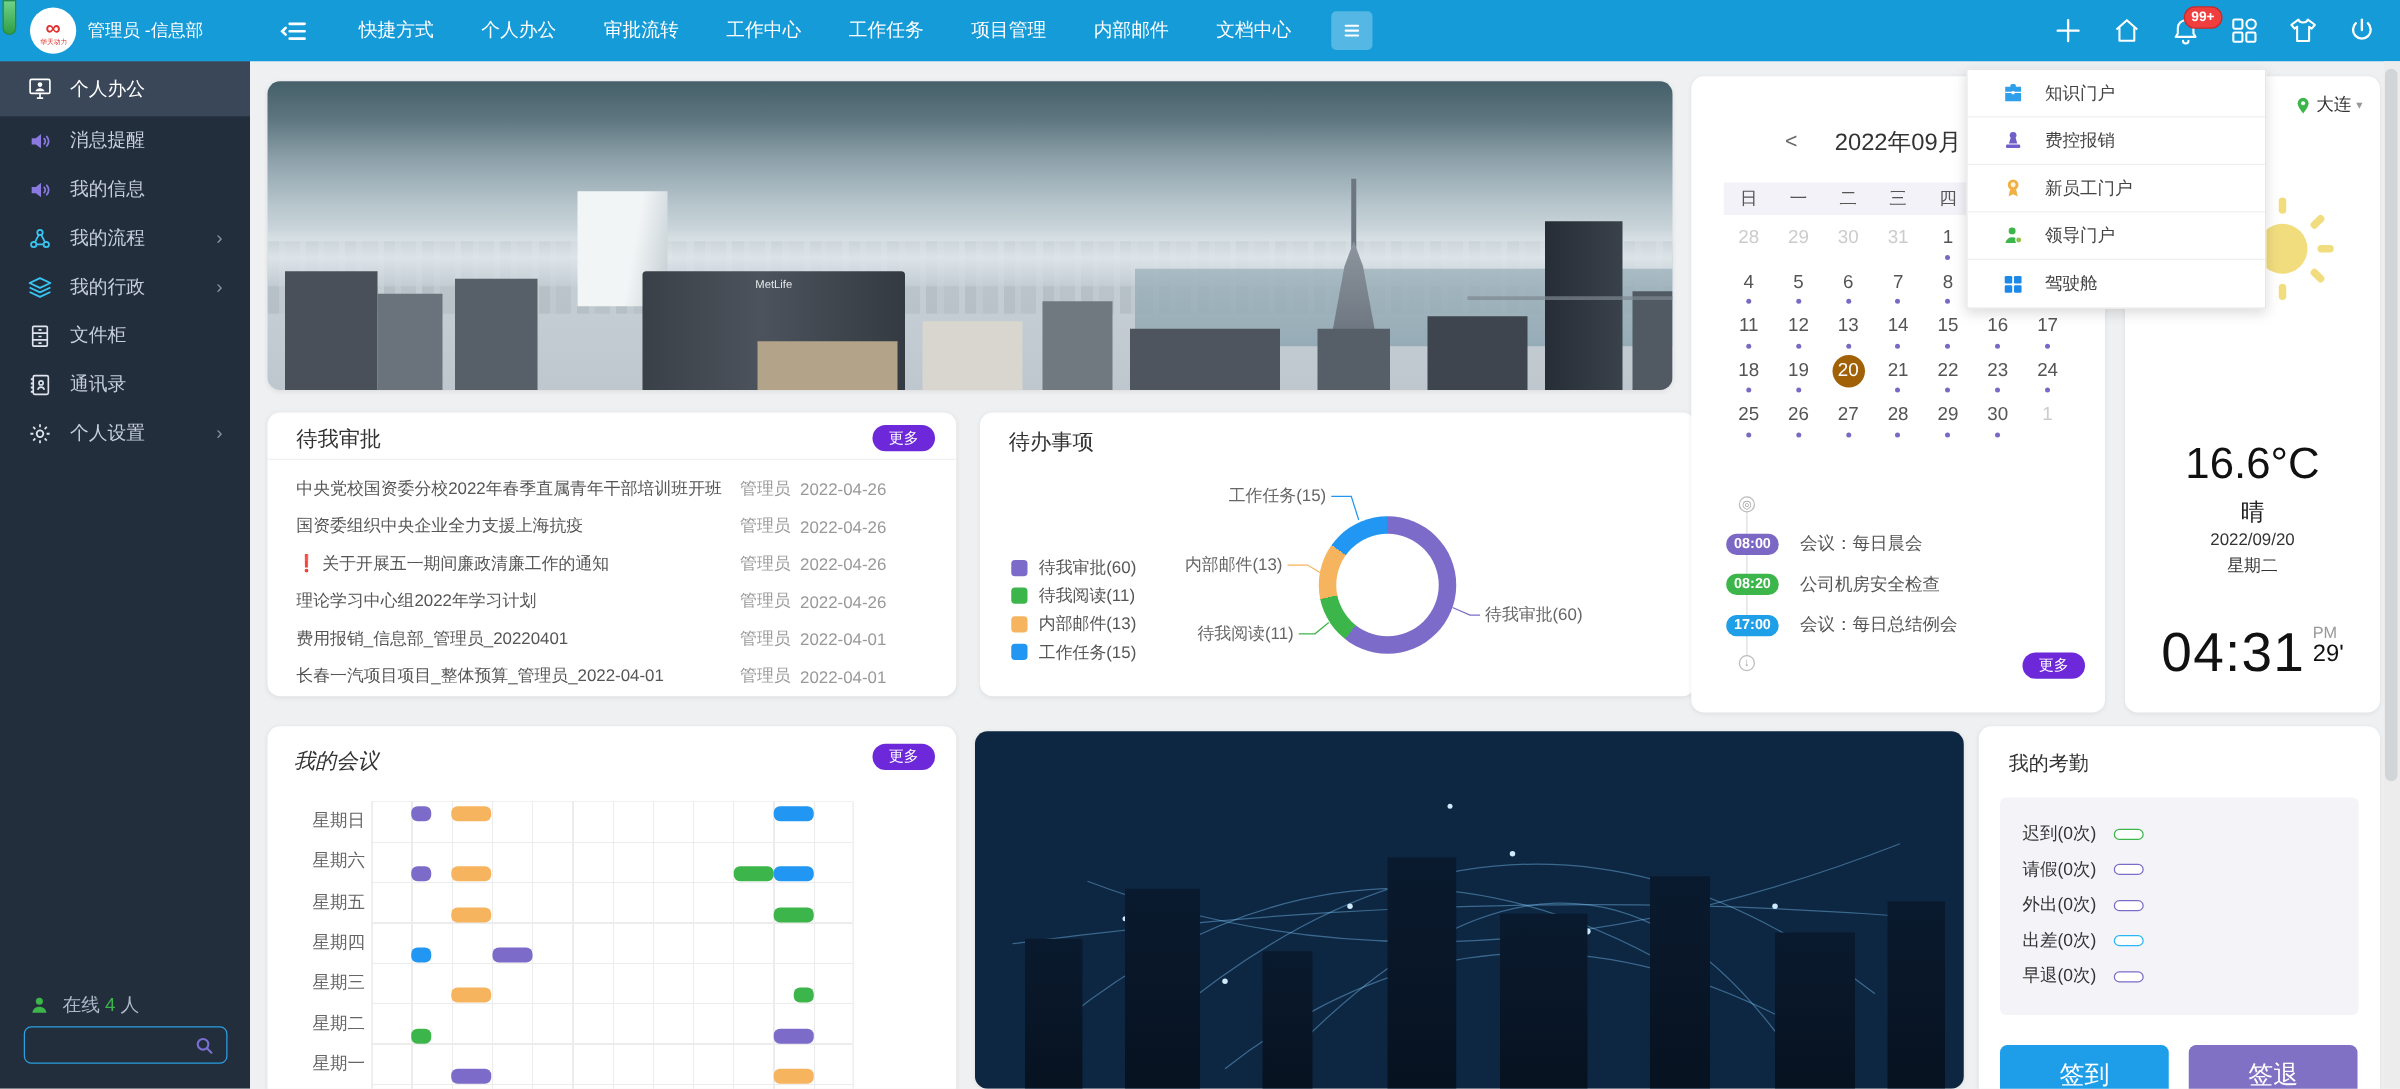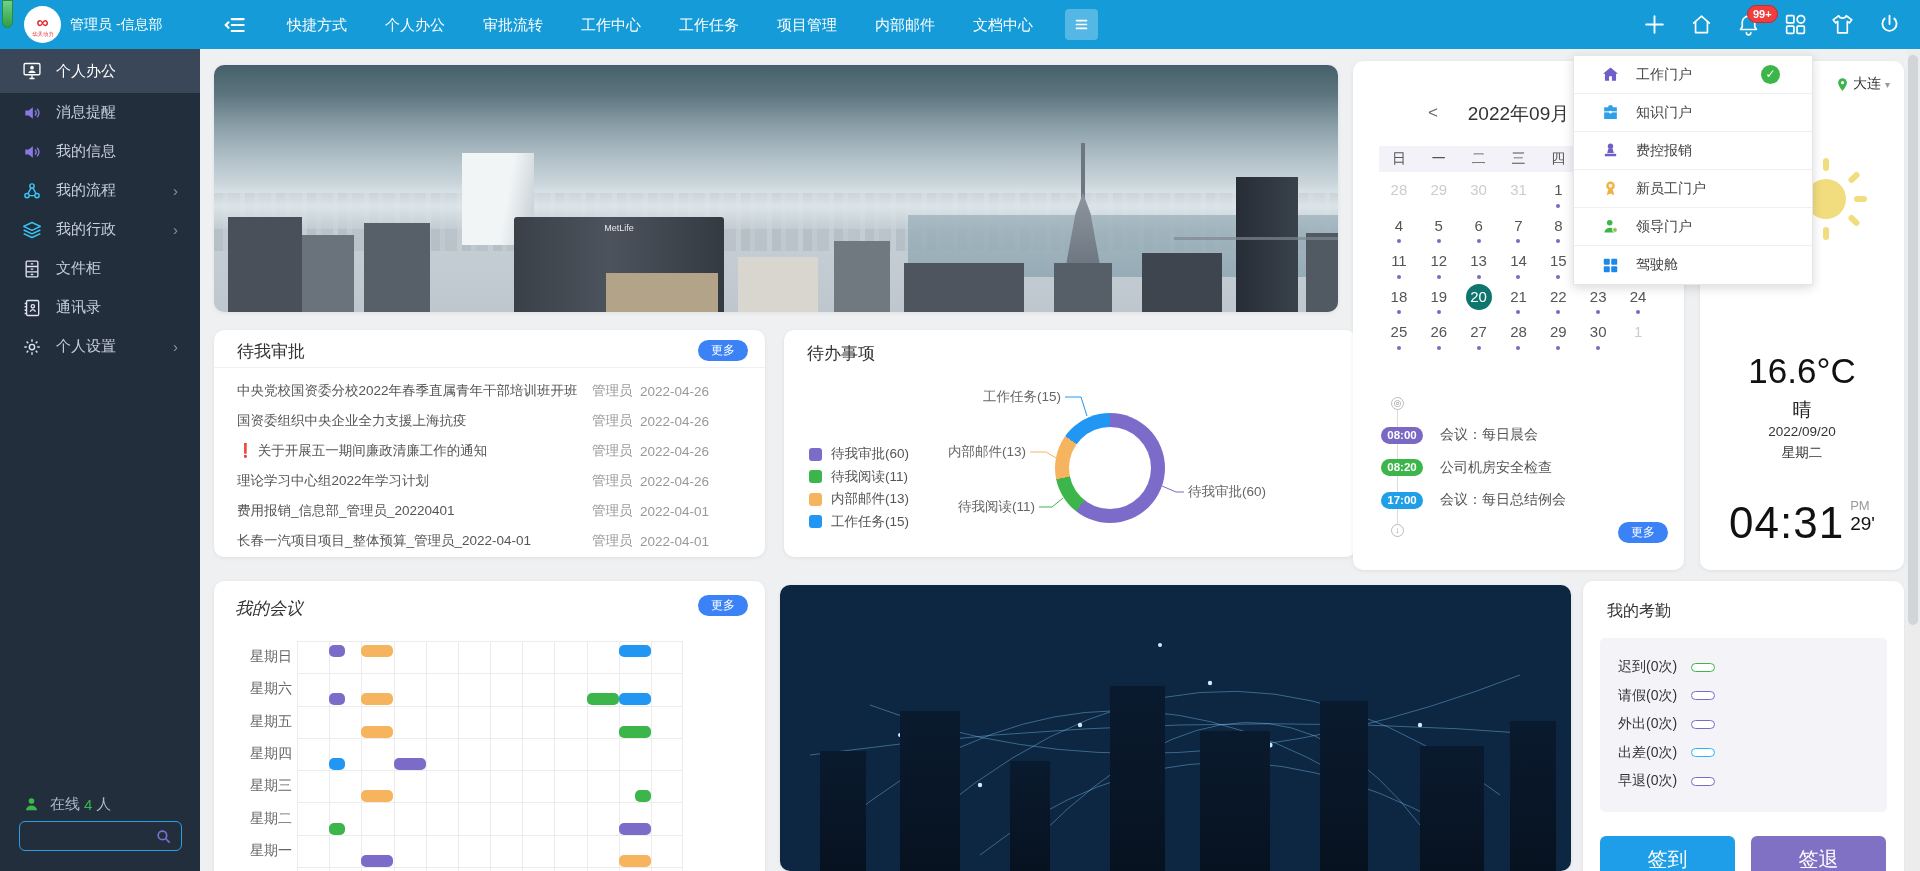--- a/index.html
+++ b/index.html
@@ -34,21 +34,21 @@
   .online { position:absolute; left:0; top:746px; width:200px; display:flex; align-items:center; color:#aeb8c8; font-size:15px; }
   .online .oic { width:17px; height:17px; margin-left:23px; margin-right:10px; }
   .online b { color:#3cb54a; margin:0 4px; font-weight:normal; }
   .searchbox { position:absolute; left:19px; top:772px; width:163px; height:30px; border:1px solid #2b9fe3; border-radius:6px; display:flex; align-items:center; }
   .searchbox input { flex:1; background:transparent; border:none; outline:none; color:#dfe4ee; font-size:13px; padding:0 8px; width:120px; }
   .searchbox .mag { width:17px; height:17px; margin-right:9px; cursor:pointer; }
 
   
   .panel { position:absolute; background:#fff; border-radius:10px; box-shadow:0 1px 4px rgba(0,0,0,.07); }
   .ptitle { font-size:17px; color:#333; font-weight:500; }
-  .more-btn { position:absolute; background:#3b82f6; color:#fff; font-size:12px; padding:3px 13px; border-radius:11px; cursor:pointer; line-height:15px; }
+  .more-btn { position:absolute; background:#6d28d9; color:#fff; font-size:12px; padding:3px 13px; border-radius:11px; cursor:pointer; line-height:15px; }
 
   
   #hero { left:214px; top:65px; width:1124px; height:247px; overflow:hidden;
     background:linear-gradient(180deg,#45606a 0%,#5d757f 12%,#8fa3ac 26%,#b7c5cc 40%,#d3dde2 52%,#c6d0d6 62%,#bdc7cd 100%); }
   .bld { position:absolute; }
   #hero .haze { left:0; top:118px; width:1124px; height:46px; background:linear-gradient(180deg,rgba(223,231,235,0),rgba(223,231,235,.9) 50%,rgba(200,210,216,.6)); }
   #hero .farcity { left:0; top:128px; width:1124px; height:58px; background:repeating-linear-gradient(90deg,#aab4bb 0 9px,#bcc5cb 9px 14px,#b1bac1 14px 26px,#c3ccd1 26px 31px); opacity:.55; }
   #hero .river { right:0; top:150px; width:430px; height:62px; background:linear-gradient(180deg,#9fb4bd,#8ba4af); opacity:.8; }
   #hero .metlife { left:300px; top:152px; width:210px; height:95px; background:linear-gradient(90deg,#3a4048,#4c535c 45%,#343a42); border-radius:3px 3px 0 0; text-align:center; }
   #hero .metlife span { color:#e6e9ec; font-size:9px; line-height:18px; }
@@ -90,21 +90,21 @@
   
   #calpanel { left:1353px; top:61px; width:331px; height:509px; }
   .cal-head { position:absolute; left:0; top:40px; width:331px; text-align:center; }
   .cal-prev { position:absolute; left:75px; top:2px; font-size:17px; color:#666; cursor:pointer; }
   .cal-title { font-size:19px; color:#333; }
   .cal-week { position:absolute; left:26px; top:85px; width:279px; height:26px; background:#f3f2f8; display:grid; grid-template-columns:repeat(7,1fr); align-items:center; text-align:center; font-size:14px; color:#555; }
   .cal-grid { position:absolute; left:26px; top:113px; width:279px; display:grid; grid-template-columns:repeat(7,1fr); }
   .cal-cell { height:35.5px; text-align:center; position:relative; cursor:pointer; }
   .cal-cell .n { display:inline-block; margin-top:3px; width:26px; height:26px; line-height:26px; font-size:15px; color:#555; border-radius:50%; }
   .cal-cell.other .n { color:#ccc; }
-  .cal-cell.sel .n { background:#0f766e; color:#fff; }
+  .cal-cell.sel .n { background:#a16207; color:#fff; }
   .cal-cell .dot { position:absolute; left:50%; margin-left:-2px; bottom:2px; width:4px; height:4px; border-radius:50%; background:#7b68c5; }
   .tl-line { position:absolute; left:44px; top:342px; width:1px; height:128px; background:#ddd; }
   .tl-cap { position:absolute; left:38px; width:13px; height:13px; border:1px solid #bbb; border-radius:50%; background:#fff; color:#999; font-size:9px; line-height:11px; text-align:center; }
   .tl-ev { position:absolute; left:28px; display:flex; align-items:center; }
   .tl-pill { width:42px; height:17px; border-radius:9px; color:#fff; font-size:11.5px; font-weight:bold; text-align:center; line-height:17px; }
   .tl-txt { margin-left:17px; font-size:14px; color:#555; white-space:nowrap; }
   #cal-more { right:16px; top:461px; }
 
   
   #weather { left:1700px; top:61px; width:204px; height:509px; text-align:center; }
@@ -638,27 +638,20 @@
           <span>早退(0次)</span>
           <span class="pill" style="border-color: rgb(124, 107, 200);"></span>
         </div>
       </div>
   <button class="at-btn" id="btn-in">签到</button>
   <button class="at-btn" id="btn-out">签退</button>
 </div>
 
 <div id="portal-menu">
       <div class="pm-item">
-        <span class="pic"><svg viewBox="0 0 24 24" fill="#6f5fc8">
-            <path d="M12 3 2.5 11.2H5V20h5.2v-5.8h3.6V20H19v-8.8h2.5z"></path>
-          </svg></span>
-        <span class="plabel">工作门户</span>
-        <span class="pm-check">✓</span>
-      </div>
-      <div class="pm-item">
         <span class="pic"><svg viewBox="0 0 24 24">
             <path d="M9.2 5.5v-1A1.8 1.8 0 0 1 11 2.7h2a1.8 1.8 0 0 1 1.8 1.8v1H20v14.6H4V5.5h5.2z" fill="#2e9fe8"></path>
             <path d="M4 11.2h16" stroke="#fff" stroke-width="1.3"></path>
             <circle cx="12" cy="11.6" r="1.7" fill="#fff"></circle>
           </svg></span>
         <span class="plabel">知识门户</span>
       </div>
       <div class="pm-item">
         <span class="pic"><svg viewBox="0 0 24 24" fill="#6f5fc8">
             <circle cx="12" cy="6.6" r="3.4"></circle>

